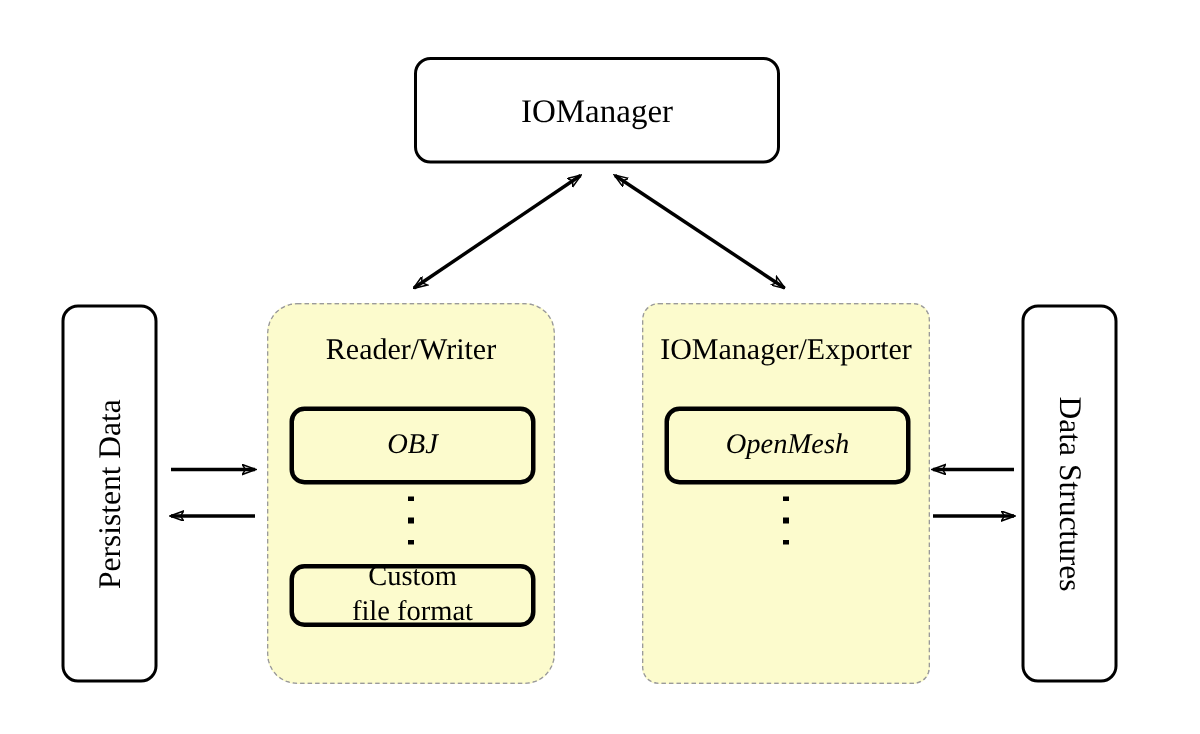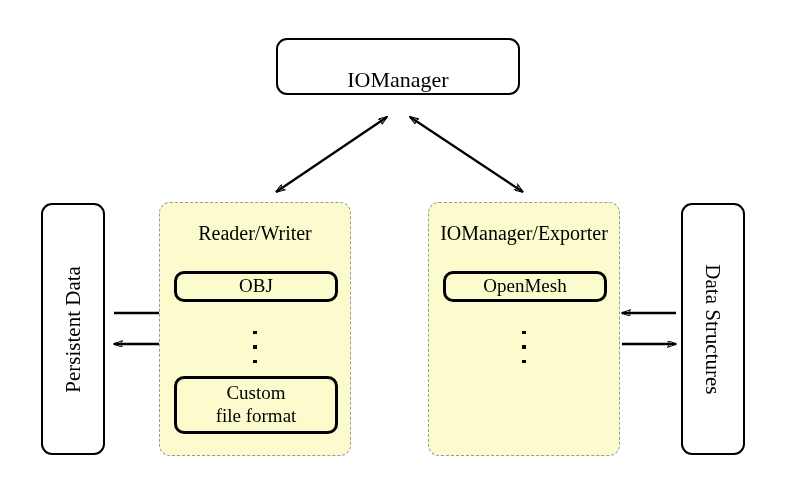--- a/index.html
+++ b/index.html
@@ -33,26 +33,25 @@
     justify-content: center;
     text-align: center;
     line-height: 1.18;
   }
 
   
   .manager-box {
     left: 276px;
     top: 38px;
     width: 244px;
-    height: 57px;
+    height: 71px;
     background: #ffffff;
     border: 2.6px solid #000000;
     border-radius: 11px;
     font-size: 22px;
-    align-items: flex-end;
   }
 
   
   .side-box {
     background: #ffffff;
     border: 2.6px solid #000000;
     border-radius: 11px;
     width: 64px;
     height: 252px;
     top: 203px;
@@ -75,21 +74,21 @@
   .group-panel {
     position: absolute;
     box-sizing: border-box;
     top: 202px;
     width: 192px;
     height: 254px;
     background: #fcfbcd;
     border: 1.6px dashed #9a9a9a;
     border-radius: 11px;
   }
-  .group-panel-left  { left: 159px; }
+  .group-panel-left  { left: 178px; border-radius: 20px; }
   .group-panel-right { left: 428px; }
 
   .group-title {
     position: absolute;
     left: 0;
     right: 0;
     top: 19px;
     text-align: center;
     font-size: 20px;
     white-space: nowrap;
@@ -104,22 +103,22 @@
     background: #fcfbcd;
     border: 3px solid #000000;
     border-radius: 10px;
     display: flex;
     align-items: center;
     justify-content: center;
     text-align: center;
     font-size: 19px;
     line-height: 1.2;
   }
-  .inner-box-top    { top: 68px;  height: 31px; }
-  .inner-box-bottom { top: 173px; height: 58px; }
+  .inner-box-top    { top: 68px;  height: 52px; font-style: italic; }
+  .inner-box-bottom { top: 173px; height: 42px; }
 
   
   .vdots {
     position: absolute;
     left: 0;
     right: 0;
     top: 122px;
     height: 44px;
     text-align: center;
     font-size: 24px;

